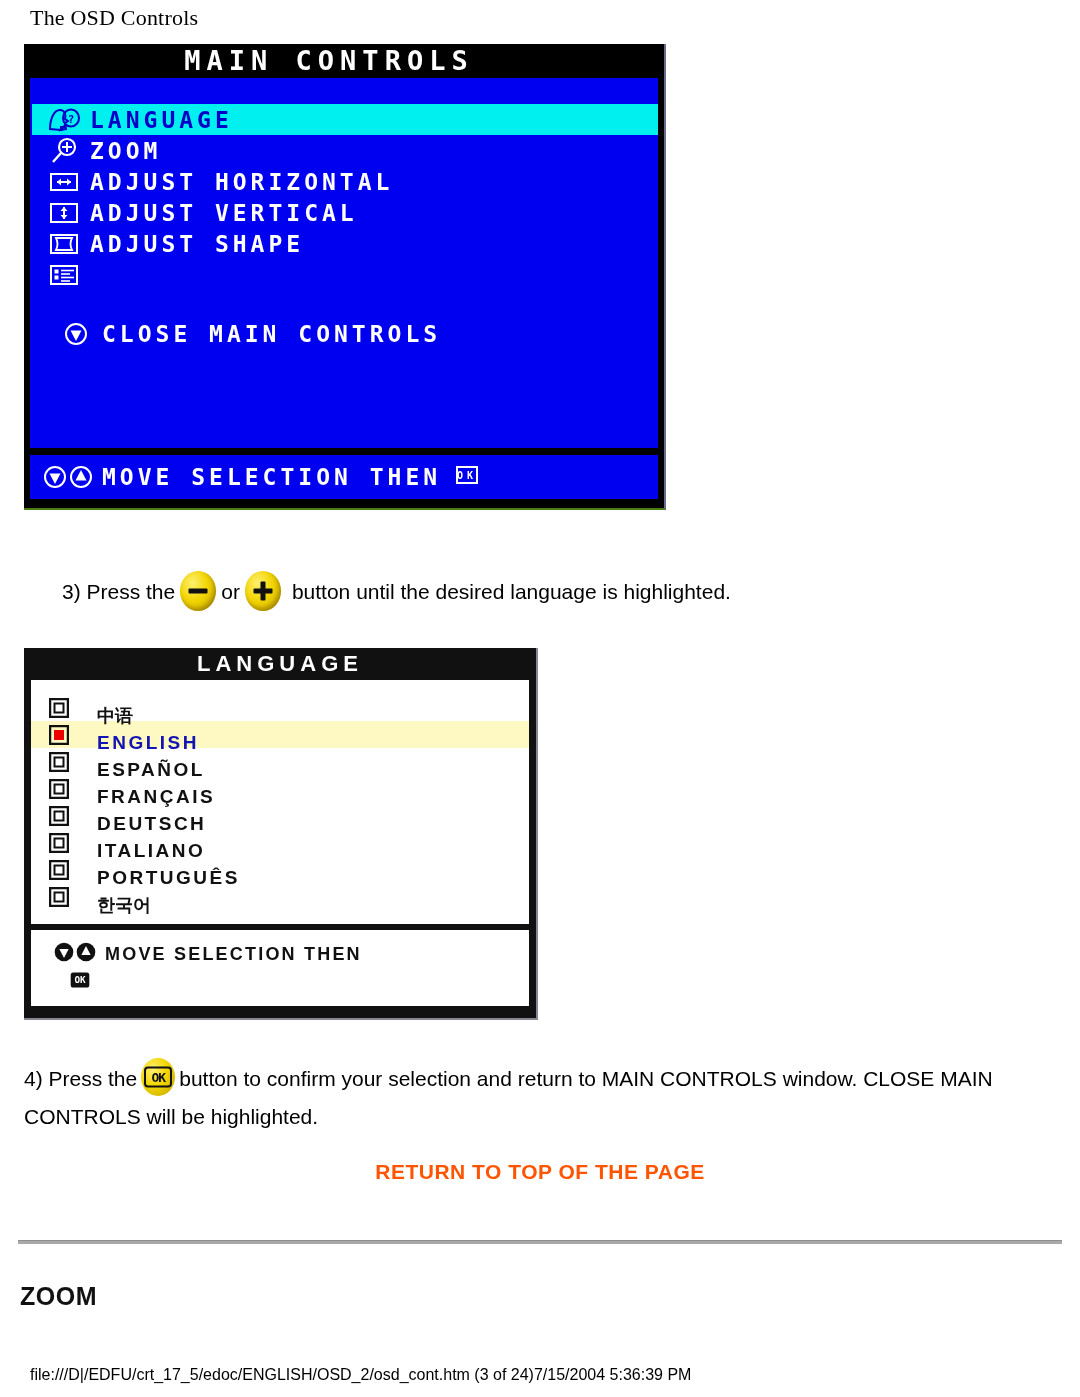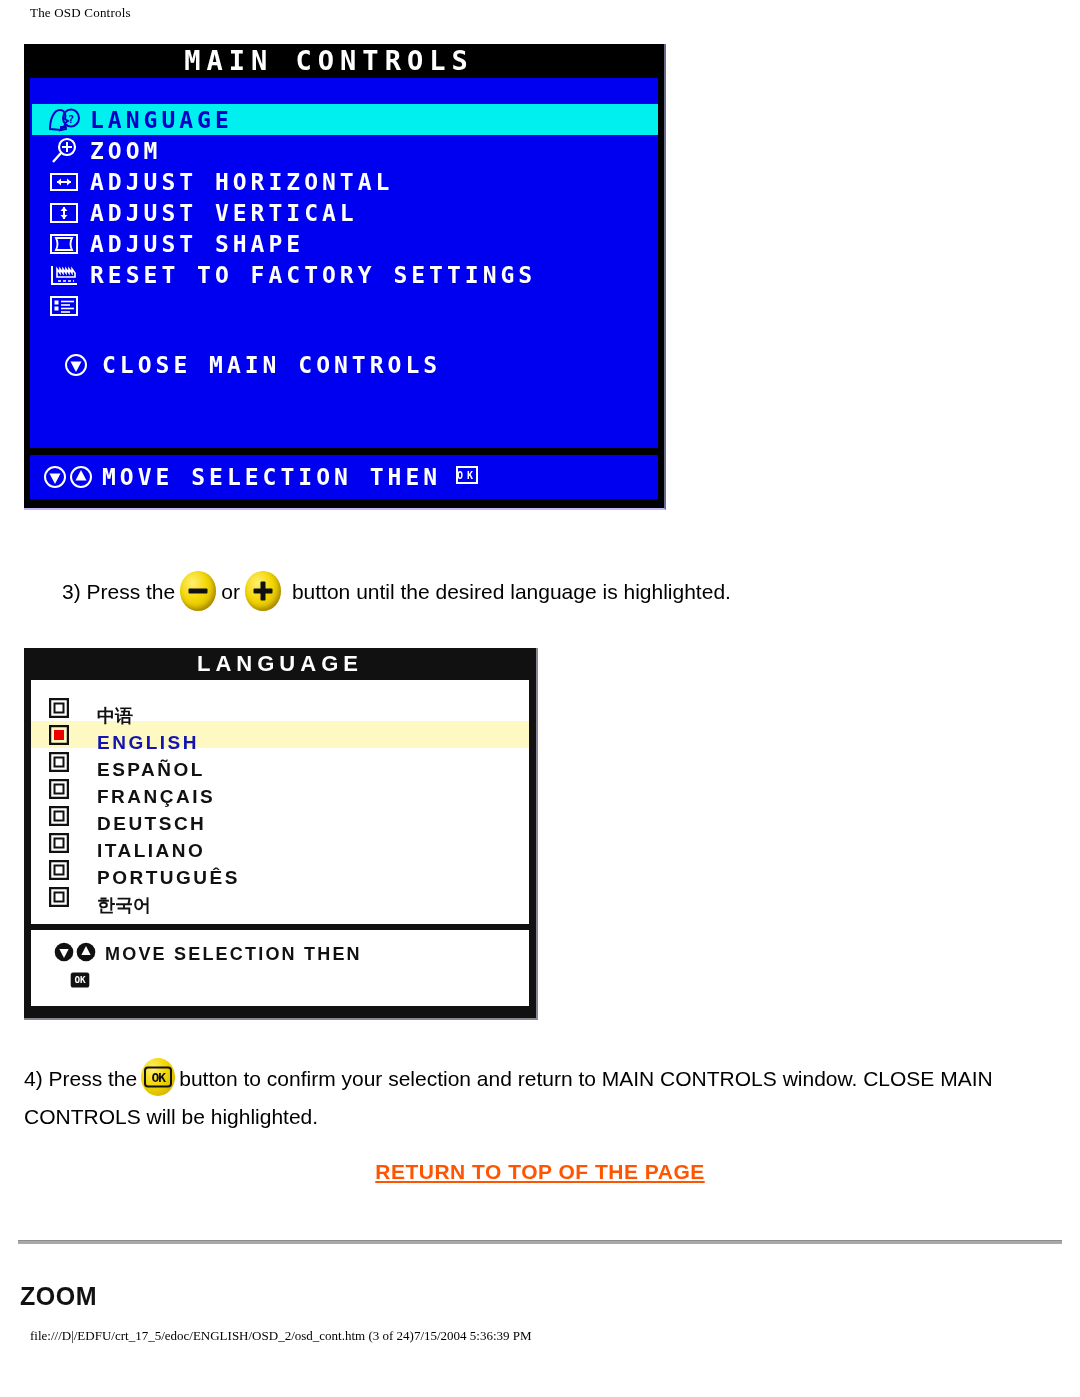--- a/index.html
+++ b/index.html
@@ -14,36 +14,36 @@
     font-family: "Liberation Sans", sans-serif;
     overflow: hidden;
   }
 
   
   .page-header {
     position: absolute;
     left: 30px;
     top: 5px;
     font-family: "Liberation Serif", serif;
-    font-size: 13px;
+    font-size: 22px;
     color: #000000;
     letter-spacing: 0.2px;
   }
 
   
   .osd-main {
     position: absolute;
     left: 24px;
     top: 44px;
     width: 642px;
     height: 466px;
     background: #000000;
     box-sizing: border-box;
     border-right: 2px solid #6a6a8a;
-    border-bottom: 2px solid #c4b5fd;
+    border-bottom: 2px solid #4d7c0f;
   }
   .osd-main-title {
     height: 34px;
     line-height: 34px;
     text-align: center;
     color: #ffffff;
     font-family: "DejaVu Sans Mono", monospace;
     font-size: 27px;
     font-weight: bold;
     letter-spacing: 6px;
@@ -287,21 +287,20 @@
     top: 1160px;
     width: 1080px;
     text-align: center;
     font-family: "Liberation Sans", sans-serif;
     font-size: 21px;
     font-weight: bold;
     letter-spacing: 0.5px;
     color: #ff5500;
   }
   .return-link span {
-    text-decoration: underline;
     cursor: pointer;
   }
 
   
   .rule {
     position: absolute;
     left: 18px;
     top: 1240px;
     width: 1044px;
     height: 3px;
@@ -318,23 +317,23 @@
     font-size: 25px;
     font-weight: bold;
     letter-spacing: 0.5px;
     color: #111111;
   }
 
   
   .footer-path {
     position: absolute;
     left: 30px;
-    top: 1328px;
-    font-family: Liberation Serif, serif;
-    font-size: 13px;
+    top: 1366px;
+    font-family: Liberation Sans, sans-serif;
+    font-size: 16px;
     color: #000000;
   }
 </style>
 </head>
 <body>
 
 <div class="page-header">The OSD Controls</div>
 
 <div class="osd-main">
 
@@ -395,30 +394,20 @@
       <span class="ic">
         <svg width="32" height="24" viewBox="0 0 32 24">
           <rect x="3" y="3" width="26" height="18" fill="none" stroke="#ffffff" stroke-width="2"></rect>
           <path d="M8 6 C10 10 10 14 8 18 L24 18 C22 14 22 10 24 6 Z" fill="none" stroke="#ffffff" stroke-width="1.8"></path>
         </svg>
       </span>
       <span class="lbl">ADJUST SHAPE</span>
     </div>
 
 
-    <div class="osd-row">
-      <span class="ic">
-        <svg width="32" height="24" viewBox="0 0 32 24">
-          <path d="M4 3 L4 21 L29 21" fill="none" stroke="#ffffff" stroke-width="2"></path>
-          <path d="M9 14 L9 6 L12 10 L12 6 L15 10 L15 6 L18 10 L18 6 L21 10 L21 6 L24 10 L24 6 L27 10 L27 14 Z" fill="none" stroke="#ffffff" stroke-width="1.6"></path>
-          <line x1="10" y1="18" x2="26" y2="18" stroke="#ffffff" stroke-width="1.4" stroke-dasharray="3 2"></line>
-        </svg>
-      </span>
-      <span class="lbl">RESET TO FACTORY SETTINGS</span>
-    </div>
 
     <div class="osd-row">
       <span class="ic">
         <svg width="32" height="24" viewBox="0 0 32 24">
           <rect x="3" y="3" width="26" height="18" fill="none" stroke="#ffffff" stroke-width="2"></rect>
           <rect x="6.5" y="6.5" width="4" height="4" fill="#ffffff"></rect>
           <rect x="6.5" y="12.5" width="4" height="4" fill="#ffffff"></rect>
           <line x1="13" y1="7.5" x2="26" y2="7.5" stroke="#ffffff" stroke-width="1.6"></line>
           <line x1="13" y1="11" x2="22" y2="11" stroke="#ffffff" stroke-width="1.6"></line>
           <line x1="13" y1="14.5" x2="26" y2="14.5" stroke="#ffffff" stroke-width="1.6"></line>

